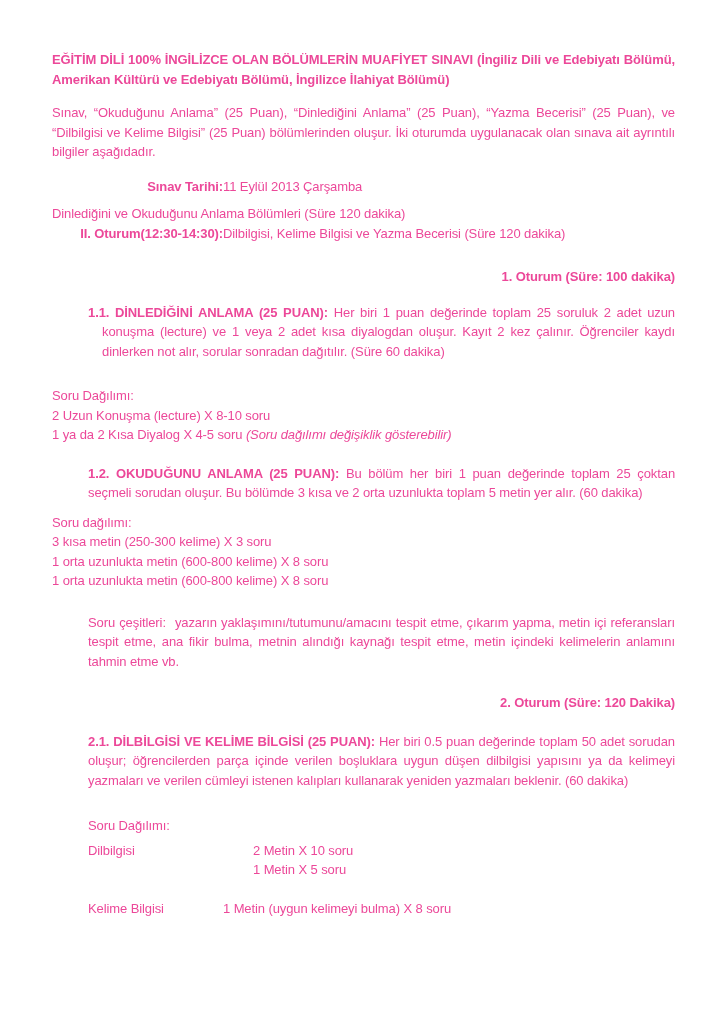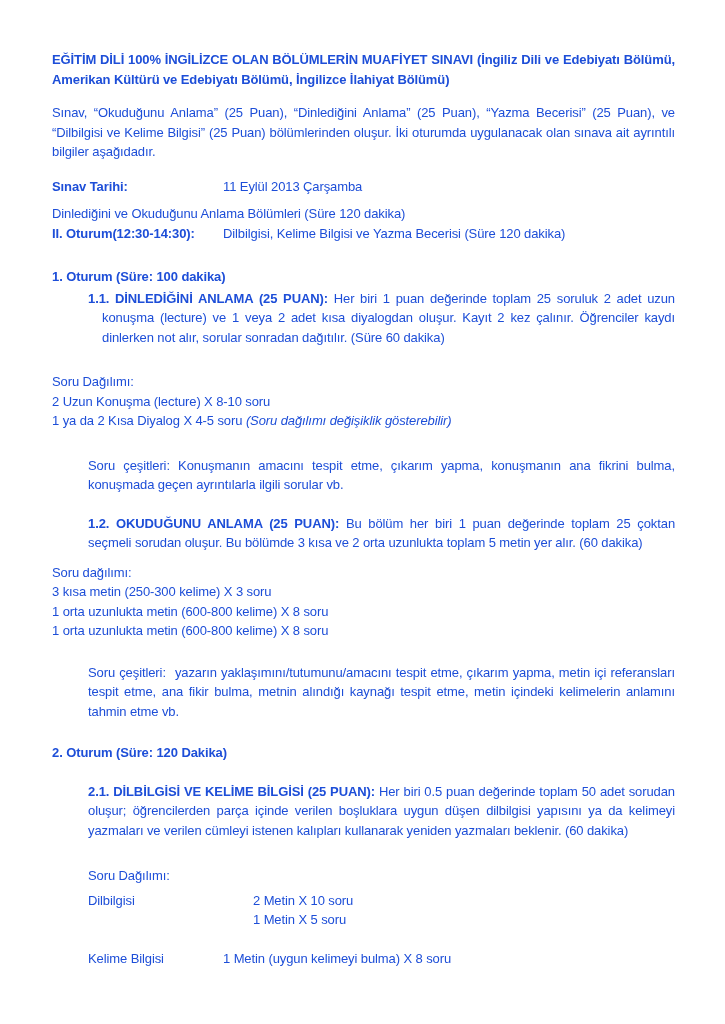--- a/index.html
+++ b/index.html
@@ -1,37 +1,37 @@
 <!DOCTYPE html>
 <html><head>
 <meta charset="utf-8">
 <style>
   html,body{margin:0;padding:0;background:#ffffff;}
   .page{
     width:725px;height:1024px;background:#ffffff;overflow:hidden;
-    font-family:"Liberation Sans",sans-serif;color:#1d4ed8;
+    font-family:"Liberation Sans",sans-serif;color:#ec4899;
   }
   .doc{
     padding:50px 50px 0 52px;
     font-size:13px;line-height:19.5px;letter-spacing:-0.1px;
   }
   p{margin:0;}
-  .b{font-weight:bold;}
+  .b{font-weight:bold;text-align:right;}
   .i{font-style:italic;}
   .just{text-align:justify;}
   .gap{padding-right:9px;}
   .row{display:flex;align-items:flex-start;}
   .lbl-tab{flex:0 0 171px;}
   .lbl-dist{flex:0 0 104px;}
   .lbl-mid{flex:0 0 135px;}
   .ind{margin-left:36px;}
   .hang{margin-left:50px;text-indent:-14px;}
   .val{flex:1 1 auto;}
   .mt14{margin-top:14px;} .mt15{margin-top:15px;} .mt8{margin-top:8px;}
-  .mt24{margin-top:24px;} .mt13{margin-top:2px;} .mt25{margin-top:25px;}
+  .mt24{margin-top:24px;} .mt13{margin-top:16px;} .mt25{margin-top:25px;}
   .mt19{margin-top:19px;} .mt10{margin-top:10px;} .mt22{margin-top:22px;}
   .mt26{margin-top:26px;} .mt5{margin-top:5px;gap:30px;}
 </style>
 </head>
 <body>
 
 <div class="page">
   <div class="doc">
 
     <p class="b just">EĞİTİM DİLİ 100% İNGİLİZCE OLAN BÖLÜMLERİN MUAFİYET SINAVI (İngiliz Dili ve Edebiyatı Bölümü, Amerikan Kültürü ve Edebiyatı Bölümü, İngilizce İlahiyat Bölümü)</p>
@@ -56,21 +56,20 @@
     <p class="just hang mt13"><span class="b">1.1. DİNLEDİĞİNİ ANLAMA (25 PUAN):</span><span> Her biri 1 puan değerinde toplam 25 soruluk 2 adet uzun konuşma (lecture) ve 1 veya 2 adet kısa diyalogdan oluşur. Kayıt 2 kez çalınır. Öğrenciler kaydı dinlerken not alır, sorular sonradan dağıtılır. (Süre 60 dakika)</span></p>
 
     <div class="dist mt25">
       <span class="lbl-dist">Soru Dağılımı:</span>
       <div class="val">
         <div>2 Uzun Konuşma (lecture) X 8-10 soru</div>
         <div><span>1 ya da 2 Kısa Diyalog X 4-5 soru </span><span class="i">(Soru dağılımı değişiklik gösterebilir)</span></div>
       </div>
     </div>
 
-    <p class="just ind mt25">Soru çeşitleri: Konuşmanın amacını tespit etme, çıkarım yapma, konuşmanın ana fikrini bulma, konuşmada geçen ayrıntılarla ilgili sorular vb.</p>
 
     <p class="just ind mt19"><span class="b">1.2. OKUDUĞUNU ANLAMA (25 PUAN):</span><span> Bu bölüm her biri 1 puan değerinde toplam 25 çoktan seçmeli sorudan oluşur. Bu bölümde 3 kısa ve 2 orta uzunlukta toplam 5 metin yer alır. (60 dakika)</span></p>
 
     <div class="dist mt10">
       <span class="lbl-dist">Soru dağılımı:</span>
       <div class="val">
         <div>3 kısa metin (250-300 kelime) X 3 soru</div>
         <div>1 orta uzunlukta metin (600-800 kelime) X 8 soru</div>
         <div>1 orta uzunlukta metin (600-800 kelime) X 8 soru</div>
       </div>

